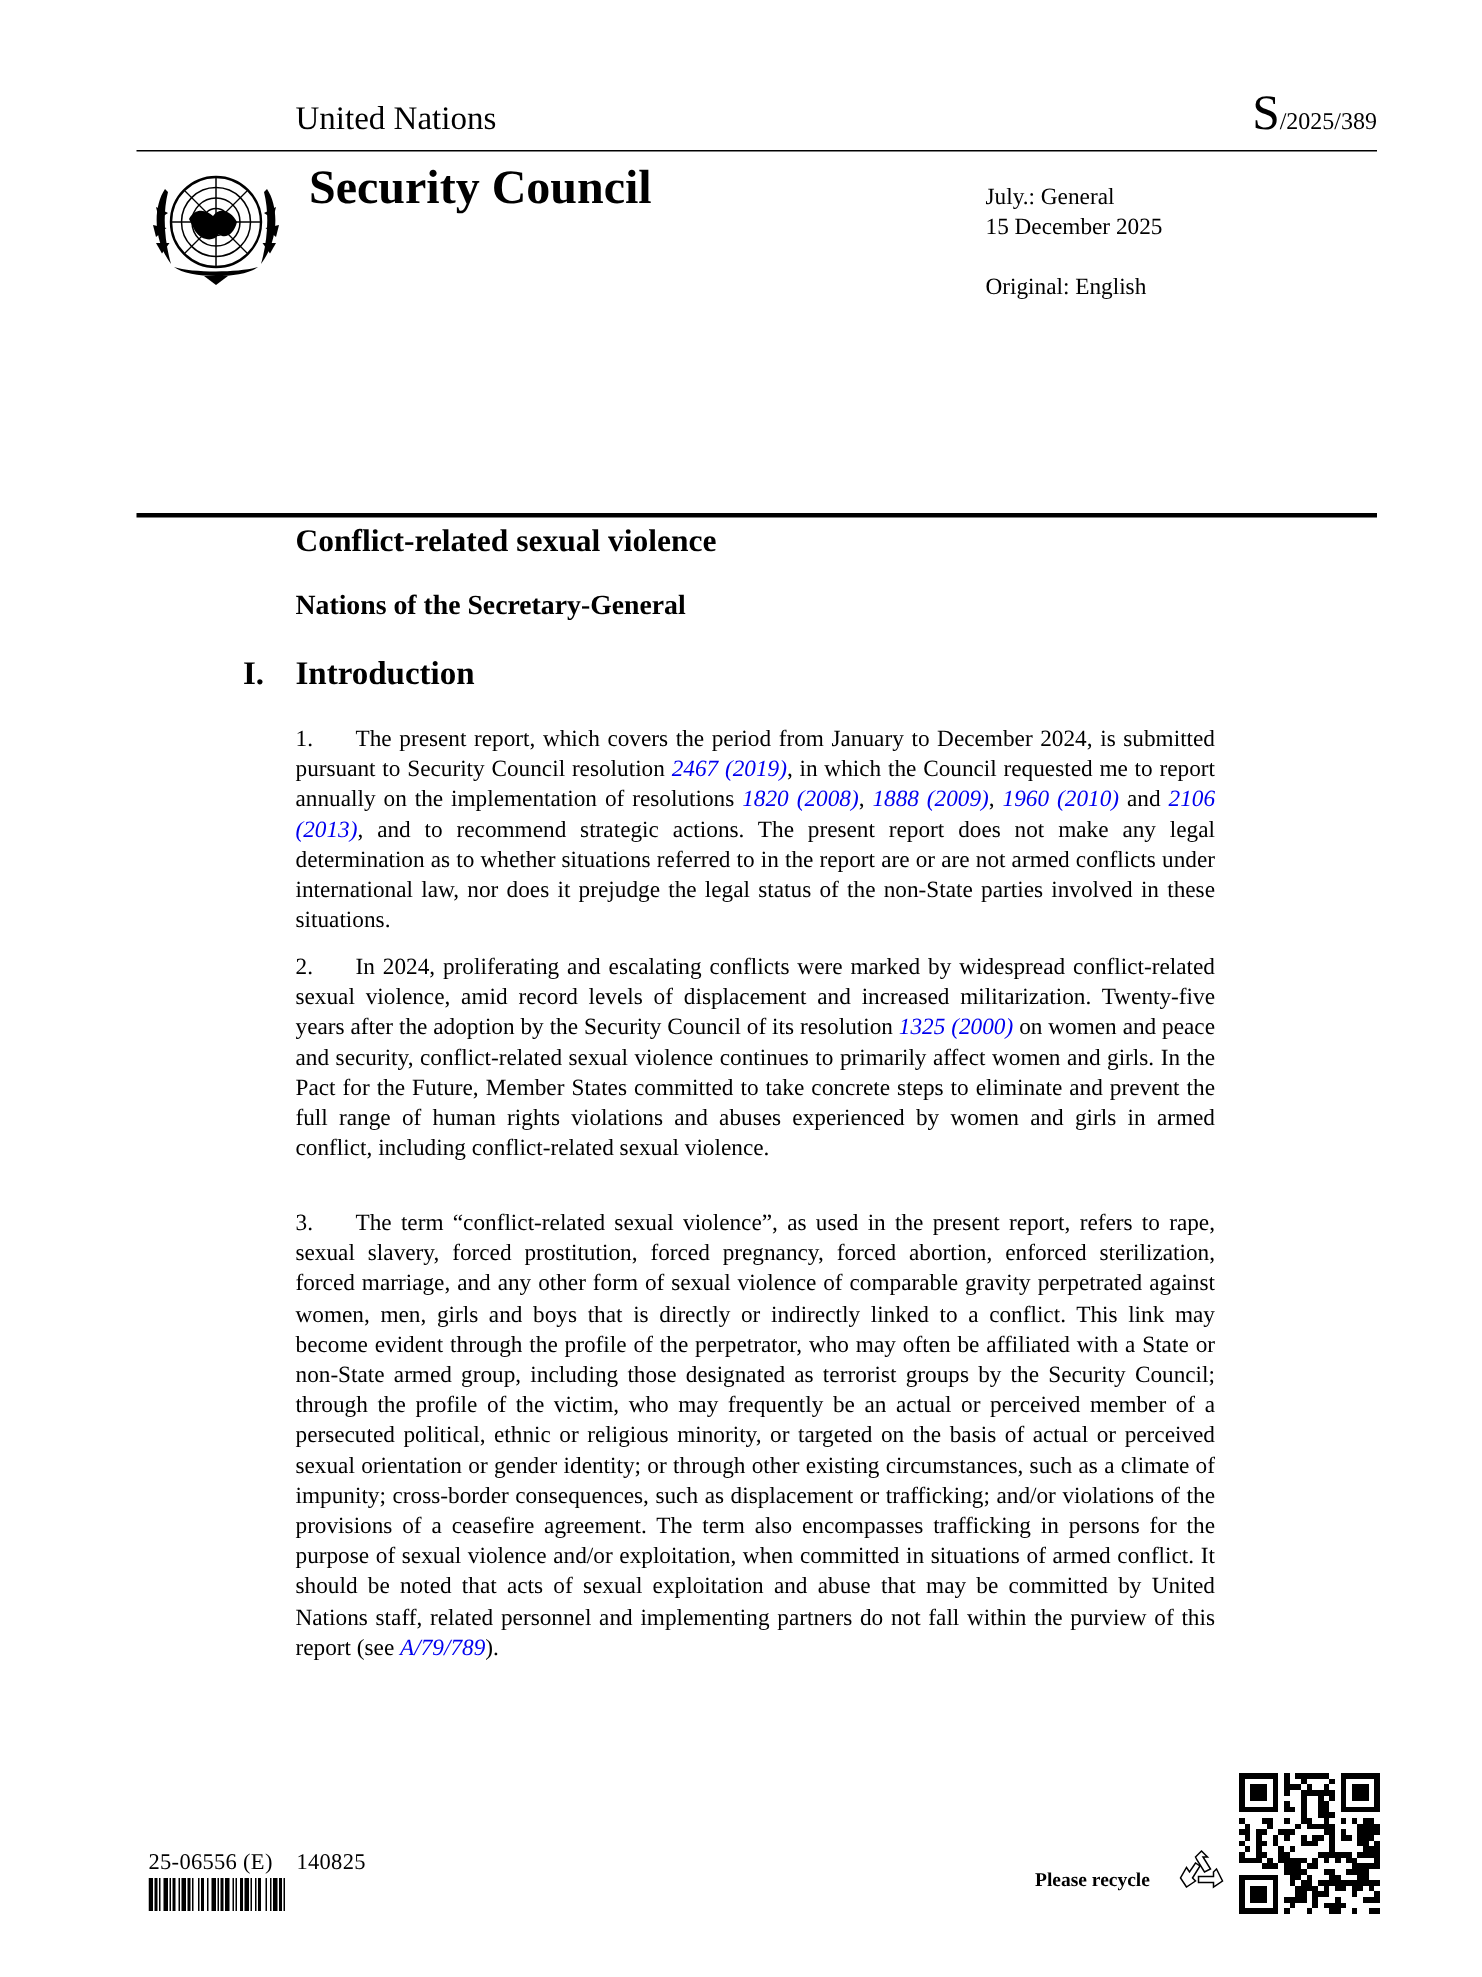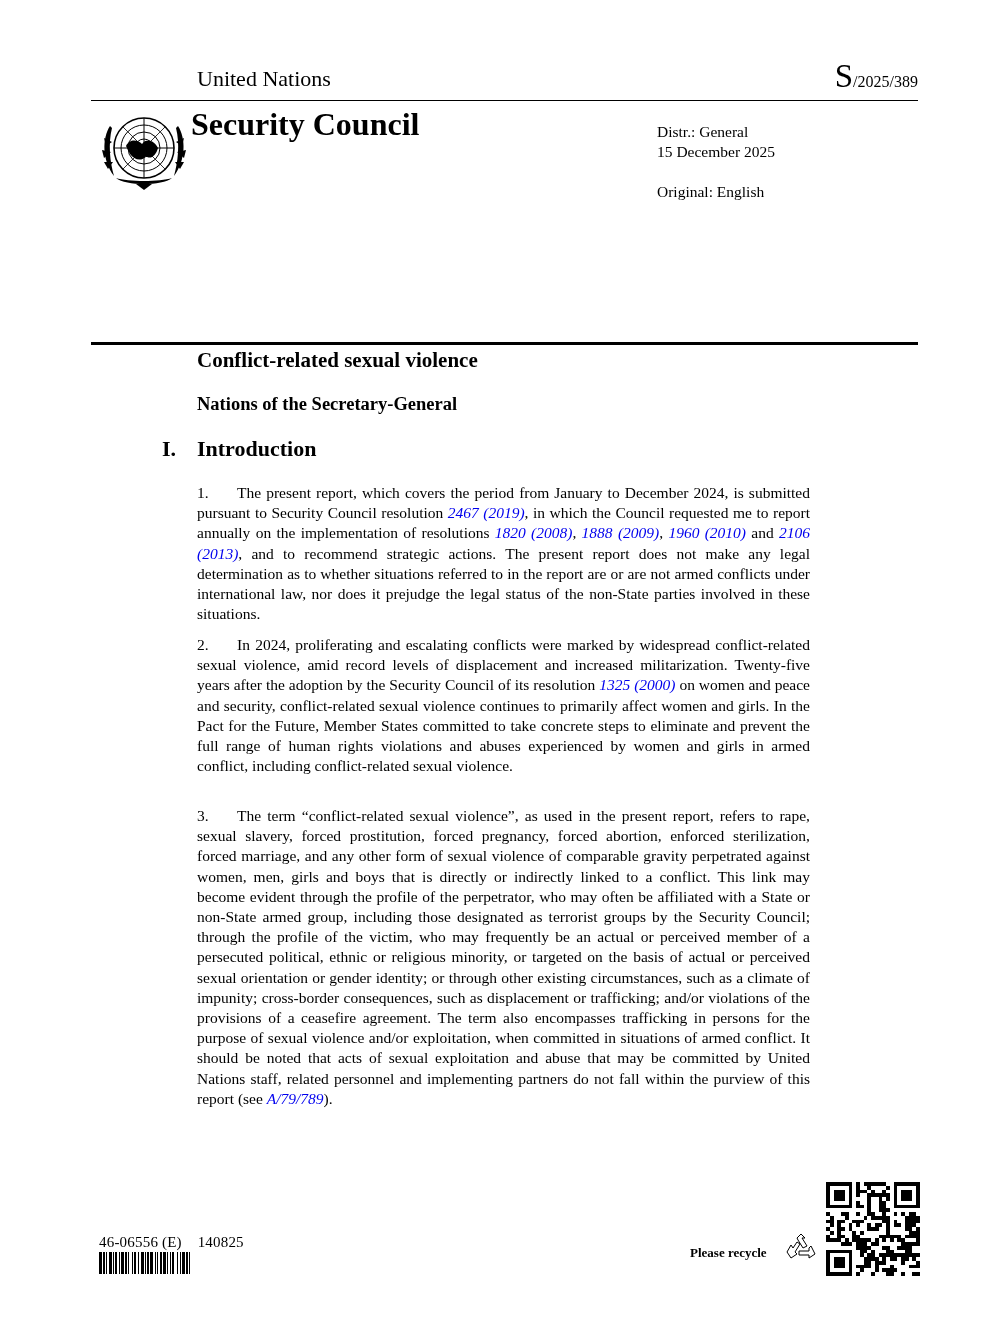--- a/index.html
+++ b/index.html
@@ -5,21 +5,21 @@
   html, body { margin:0; padding:0; background:#ffffff; }
   body { width:988px; height:1318px; position:relative; overflow:hidden;
          font-family:"Liberation Serif", "DejaVu Serif", serif; color:#000; }
   .abs { position:absolute; }
   .org { left:197px; top:66px; font-size:22px; }
   .symbol { right:70px; top:58px; white-space:nowrap; }
   .symbol .big { font-size:33px; }
   .symbol .rest { font-size:16px;margin-top:16px; }
   .rule-thin { left:91px; top:100px; width:827px; height:1px; background:#000; }
   .emblem { left:96px; top:108px; width:96px; height:84px; }
-  .organ { left:191px; top:106px; font-size:32px; font-weight:bold; }
+  .organ { left:206px; top:106px; font-size:32px; font-weight:bold; }
   .meta { left:657px; top:122px; font-size:15.5px; line-height:20px; }
   .meta .gap { height:20px; }
   .rule-thick { left:91px; top:342px; width:827px; height:3px; background:#000; }
   .title { left:197px; top:348px; font-size:21px; font-weight:bold; }
   .subtitle { left:197px; top:394px; font-size:18.5px; font-weight:bold; }
   .section { left:162px; top:436px; font-size:22px; font-weight:bold; }
   .section .num { display:inline-block; width:35px; }
   .body { left:197px; width:613px; font-size:15.5px; line-height:20.2px; text-align:justify; }
   .para .n { display:inline-block; width:40px; }
   .p1 { top:483px; }
@@ -65,21 +65,21 @@
       <path d="M90 42 L81 44 L88 50 Z"></path>
       <path d="M88 54 L79 54 L84 61 Z"></path>
     <path d="M20 70 C30 78 66 78 76 70 C64 74 32 74 20 70 Z"></path>
     <path d="M40 76 L48 82 L56 76 Z"></path>
   </g>
 </svg>
 
 <div class="abs organ">Security Council</div>
 
 <div class="abs meta">
-  <div>Distr.: General</div>
+  <div>July.: General</div>
   <div>15 December 2025</div>
   <div class="gap"></div>
   <div>Original: English</div>
 </div>
 
 <div class="abs rule-thick"></div>
 
 <div class="abs title">Conflict-related sexual violence</div>
 <div class="abs subtitle">Nations of the Secretary-General</div>
 
@@ -91,21 +91,21 @@
   <span class="n">1.</span><span class="segs"><span>The present report, which covers the period from January to December 2024, is submitted pursuant to Security Council resolution </span><a class="ref" href="#" style="color: rgb(0, 0, 238);">2467 (2019)</a><span>, in which the Council requested me to report annually on the implementation of resolutions </span><a class="ref" href="#" style="color: rgb(0, 0, 238);">1820 (2008)</a><span>, </span><a class="ref" href="#" style="color: rgb(0, 0, 238);">1888 (2009)</a><span>, </span><a class="ref" href="#" style="color: rgb(0, 0, 238);">1960 (2010)</a><span> and </span><a class="ref" href="#" style="color: rgb(0, 0, 238);">2106 (2013)</a><span>, and to recommend strategic actions. The present report does not make any legal determination as to whether situations referred to in the report are or are not armed conflicts under international law, nor does it prejudge the legal status of the non-State parties involved in these situations.</span></span>
 </div>
 <div class="abs body para p2">
   <span class="n">2.</span><span class="segs"><span>In 2024, proliferating and escalating conflicts were marked by widespread conflict-related sexual violence, amid record levels of displacement and increased militarization. Twenty-five years after the adoption by the Security Council of its resolution </span><a class="ref" href="#" style="color: rgb(0, 0, 238);">1325 (2000)</a><span> on women and peace and security, conflict-related sexual violence continues to primarily affect women and girls. In the Pact for the Future, Member States committed to take concrete steps to eliminate and prevent the full range of human rights violations and abuses experienced by women and girls in armed conflict, including conflict-related sexual violence.</span></span>
 </div>
 <div class="abs body para p3">
   <span class="n">3.</span><span class="segs"><span>The term “conflict-related sexual violence”, as used in the present report, refers to rape, sexual slavery, forced prostitution, forced pregnancy, forced abortion, enforced sterilization, forced marriage, and any other form of sexual violence of comparable gravity perpetrated against women, men, girls and boys that is directly or indirectly linked to a conflict. This link may become evident through the profile of the perpetrator, who may often be affiliated with a State or non-State armed group, including those designated as terrorist groups by the Security Council; through the profile of the victim, who may frequently be an actual or perceived member of a persecuted political, ethnic or religious minority, or targeted on the basis of actual or perceived sexual orientation or gender identity; or through other existing circumstances, such as a climate of impunity; cross-border consequences, such as displacement or trafficking; and/or violations of the provisions of a ceasefire agreement. The term also encompasses trafficking in persons for the purpose of sexual violence and/or exploitation, when committed in situations of armed conflict. It should be noted that acts of sexual exploitation and abuse that may be committed by United Nations staff, related personnel and implementing partners do not fall within the purview of this report (see </span><a class="ref" href="#" style="color: rgb(0, 0, 238);">A/79/789</a><span>).</span></span>
 </div>
 
 <div class="abs jobno">
-  <span>46-06556 (E)</span>&nbsp;&nbsp;&nbsp;&nbsp;<span>140825</span>
+  <span>25-06556 (E)</span>&nbsp;&nbsp;&nbsp;&nbsp;<span>140825</span>
 </div>
 
 <svg class="abs barcode" viewBox="0 0 172 22" preserveAspectRatio="none" id="barcode">
     <rect x="0" y="0" width="3" height="22" fill="#000"></rect>
     <rect x="4" y="0" width="2" height="22" fill="#000"></rect>
     <rect x="7" y="0" width="1" height="22" fill="#000"></rect>
     <rect x="10" y="0" width="3" height="22" fill="#000"></rect>
     <rect x="14" y="0" width="1" height="22" fill="#000"></rect>
     <rect x="16" y="0" width="2" height="22" fill="#000"></rect>
     <rect x="20" y="0" width="1" height="22" fill="#000"></rect>

